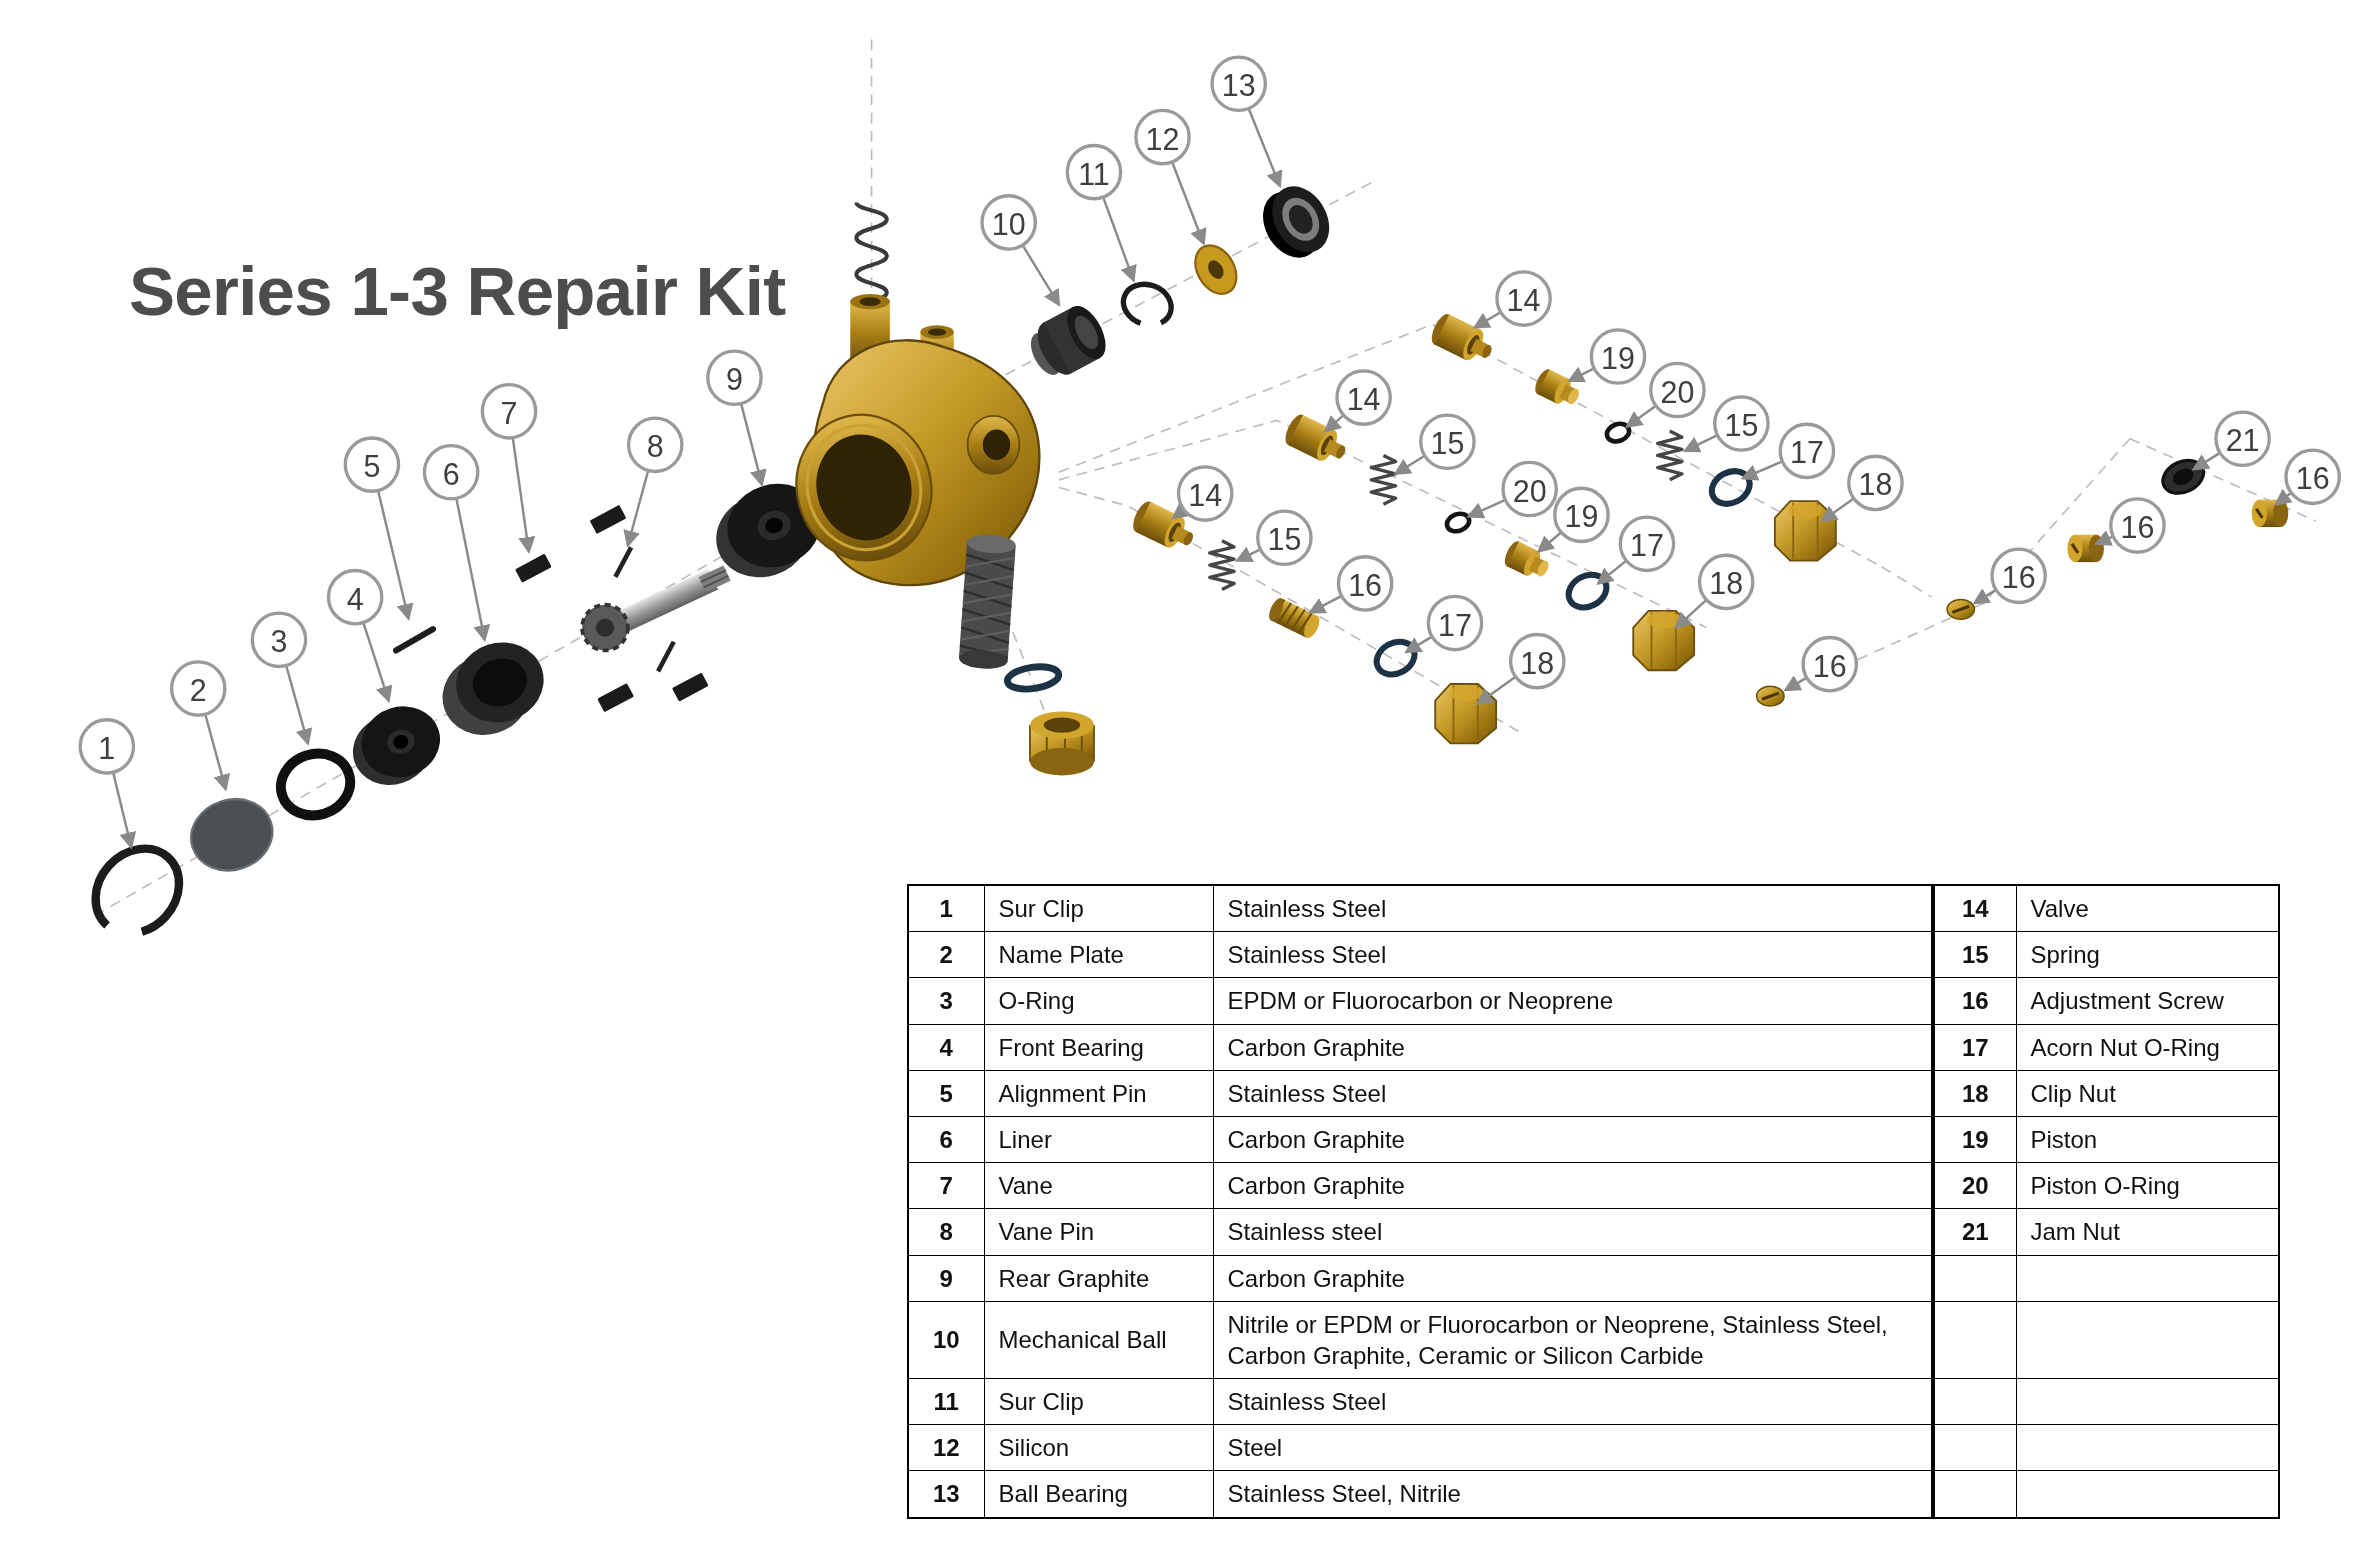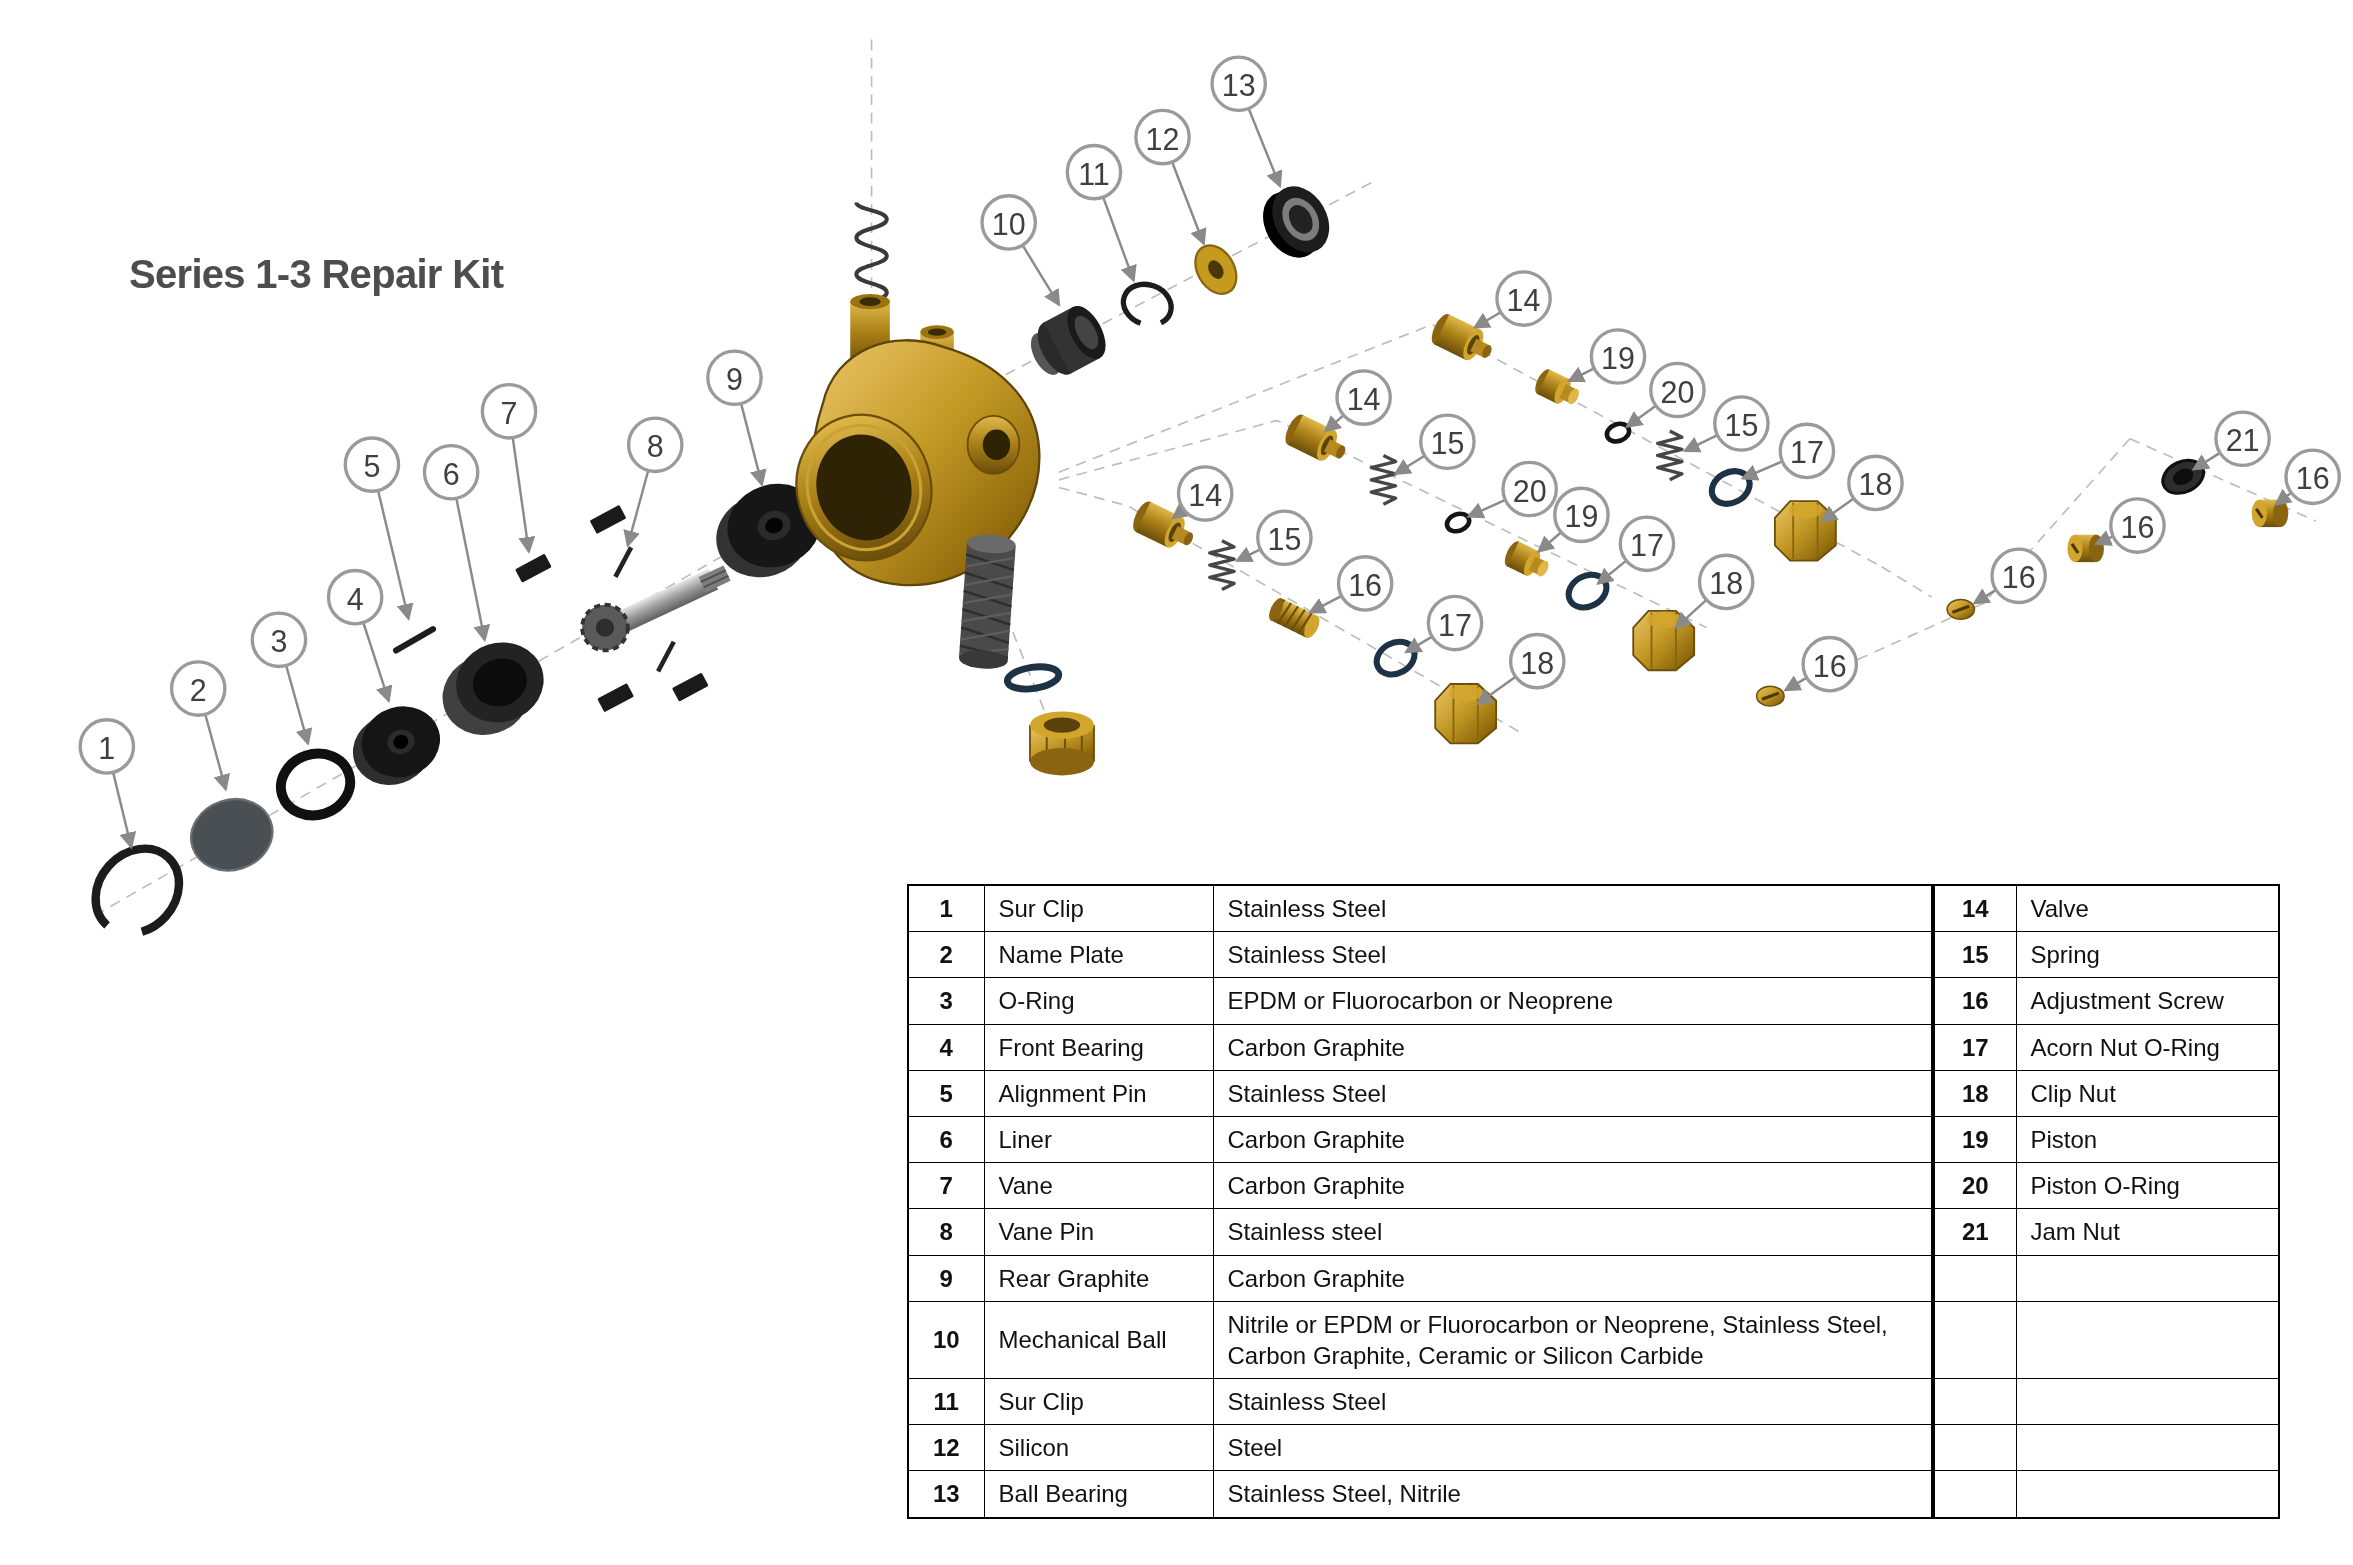--- a/index.html
+++ b/index.html
@@ -3,21 +3,21 @@
 <meta charset="utf-8">
 <style>
   html,body{margin:0;padding:0;background:#ffffff;}
   body{
     width:2354px;height:1566px;position:relative;overflow:hidden;
     font-family:"Liberation Sans", sans-serif;
   }
   #diagram-svg{position:absolute;left:0;top:0;width:2354px;height:1566px;}
   .title-block{
     position:absolute;left:129px;top:249px;
-    font-size:40px;font-weight:600;color:#4d4d4d;line-height:1.26;letter-spacing:-0.7px;
+    font-size:69px;font-weight:600;color:#4d4d4d;line-height:1.26;letter-spacing:-0.7px;
   }
   .parts-table{
     position:absolute;left:907px;top:884px;width:1371px;
     border-collapse:collapse;table-layout:fixed;background:#fff;
     border:2.8px solid #000;
   }
   .parts-table td{
     border:1.4px solid #000;font-size:24px;color:#111;
     padding:7px 14px;vertical-align:middle;line-height:1.3;
     overflow:hidden;white-space:normal;

